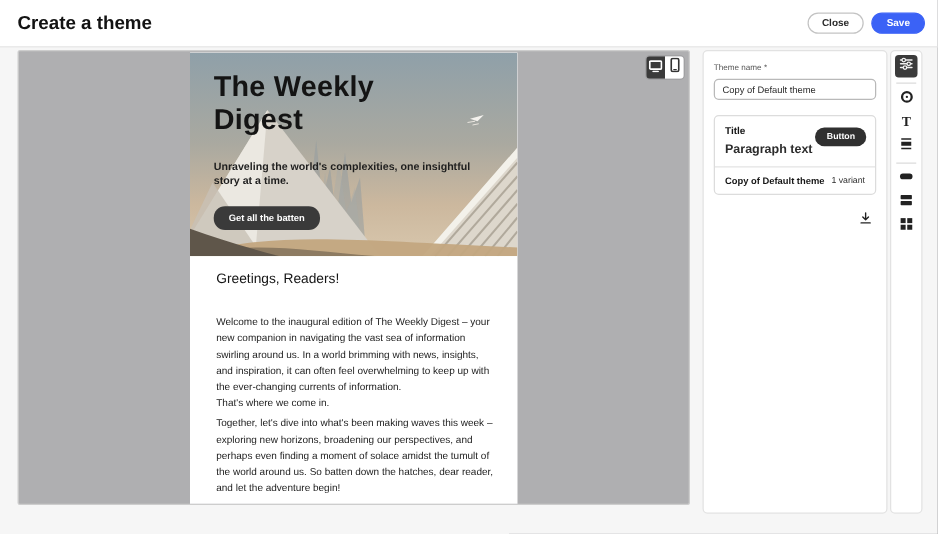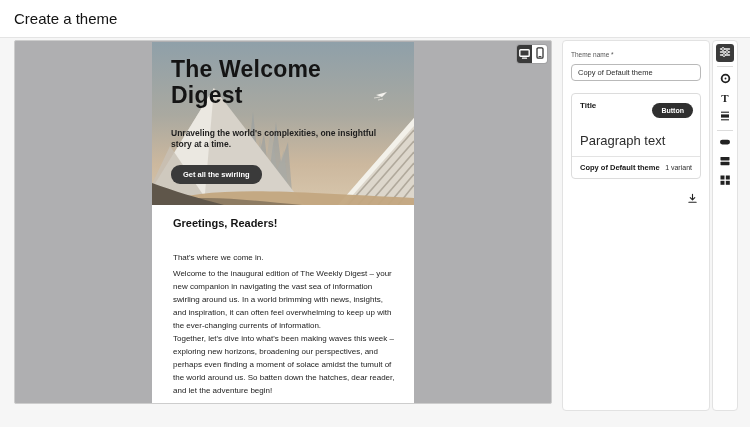--- a/index.html
+++ b/index.html
@@ -3,21 +3,21 @@
 <meta charset="utf-8">
 <style>
   * { margin:0; padding:0; box-sizing:border-box; }
   html,body { width:750px; height:427px; overflow:hidden; }
   body { font-family:"Liberation Sans", sans-serif; background:#f6f6f6; color:#2c2c2c; }
   .app { position:relative; width:750px; height:427px; }
 
   
   .header { position:absolute; top:0; left:0; right:0; height:38px; background:#fff;
             border-bottom:1px solid #e4e4e4; display:flex; align-items:center; padding:0 10px 0 14px; }
-  .header-title { font-size:15px; font-weight:normal; color:#131313; }
+  .header-title { font-size:15px; font-weight:bold; color:#131313; }
   .header-actions { margin-left:auto; display:flex; gap:6px; align-items:center; }
   .btn { font-family:"Liberation Sans",sans-serif; font-size:8px; font-weight:bold; height:17px;
          padding:0 11px; border-radius:9px; cursor:pointer; display:flex; align-items:center; }
   .btn-secondary { background:#fff; border:1.5px solid #c3c3c3; color:#2c2c2c; }
   .btn-primary { background:#3b62f6; border:1.5px solid #3b62f6; color:#fff; }
 
   
   .preview-panel { position:absolute; left:14px; top:40px; width:538px; height:364px;
                    background:#afafb1; border:1px solid #cdcdcd; border-radius:2px; overflow:hidden; }
   .device-toggle { position:absolute; top:4px; right:4px; display:flex; border-radius:3px;
@@ -30,21 +30,21 @@
   .hero { position:relative; width:262px; height:163px; overflow:hidden; }
   .hero svg.scene { position:absolute; inset:0; display:block; }
   .hero-title { position:absolute; left:19px; top:14px; font-size:23px; line-height:26px;
                 font-weight:bold; color:#141414; width:180px; letter-spacing:0.2px; }
   .hero-subtitle { position:absolute; left:19px; top:86px; width:224px; font-size:8.5px;
                    line-height:11px; color:#1e1e1e;font-weight:bold; }
   .hero-cta { position:absolute; left:19px; top:123px; background:#3a3a3a; color:#fff;
               font-size:7.5px; font-weight:bold; padding:5px 12px; border-radius:9px; cursor:pointer; }
 
   .email-body { padding:12px 21px 0 21px; }
-  .greeting { font-size:11px; font-weight:bold; color:#141414; margin-bottom:22px; }
+  .greeting { font-size:11px; font-weight:normal; color:#141414; margin-bottom:22px; }
   .para { font-size:8px; line-height:13px; color:#1c1c1c; width:222px; }
   .para-gap-sm { margin-bottom:3px; }
   .para-gap-md { margin-bottom:5px; }
   .signoff { font-size:8px; line-height:13px; color:#1c1c1c; }
 
   
   .settings-card { position:absolute; left:562px; top:40px; width:148px; height:371px;
                    background:#fff; border:1px solid #e2e2e2; border-radius:4px; padding:10px 8px; }
   .settings-title { font-size:8.5px; font-weight:bold; color:#222; margin-bottom:16px; }
   .field-label { font-size:6.5px; color:#545454; margin-bottom:3px; }
@@ -59,22 +59,22 @@
   .stepper { width:12px; border-left:1px solid #c9c9c9; display:flex; flex-direction:column; }
   .step-btn { flex:1; display:flex; align-items:center; justify-content:center; cursor:pointer; background:#fff; }
   .step-btn + .step-btn { border-top:1px solid #c9c9c9; }
   .tri-up { width:0; height:0; border-left:2.5px solid transparent; border-right:2.5px solid transparent;
             border-bottom:3px solid #5a5a5a; }
   .tri-down { width:0; height:0; border-left:2.5px solid transparent; border-right:2.5px solid transparent;
               border-top:3px solid #5a5a5a; }
 
   .styles-card { margin-top:12px; border:1px solid #dcdcdc; border-radius:4px; background:#fff; }
   .styles-top { position:relative; padding:7px 8px 8px 8px; }
-  .styles-title { font-size:8px; font-weight:bold; color:#161616; margin-bottom:23px; }
-  .styles-paragraph { font-size:13px; color:#2c2c2c; }
+  .styles-title { font-size:8px; font-weight:bold; color:#161616; margin-bottom:5px; }
+  .styles-paragraph { font-size:10px; color:#2c2c2c;font-weight:bold; }
   .pill-button { position:absolute; right:7px; top:9px; background:#303030; color:#fff;
                  font-size:7px; font-weight:bold; padding:4px 9px; border-radius:10px; cursor:pointer; }
   .styles-divider { height:1px; background:#e3e3e3; }
   .styles-bottom { display:flex; align-items:center; justify-content:space-between; padding:6px 8px; }
   .variant-name { font-size:7.5px; font-weight:bold; color:#161616; }
   .variant-count { font-size:7px; color:#2c2c2c; }
 
   .download-row { display:flex; justify-content:flex-end; margin-top:13px; padding-right:2px; }
   .icon-btn { width:14px; height:14px; display:flex; align-items:center; justify-content:center; cursor:pointer; }
 
@@ -88,20 +88,24 @@
   .tool-divider { width:16px; height:1px; background:#dcdcdc; margin:3px 0; }
   .glyph-T { font-size:11px; font-weight:bold; color:#222; font-family:"Liberation Serif",serif; }
 </style>
 </head>
 <body>
 
 <div class="app">
 
   <header class="header">
     <div class="header-title">Create a theme</div>
+    <div class="header-actions">
+      <button class="btn btn-secondary">Close</button>
+      <button class="btn btn-primary">Save</button>
+    </div>
   </header>
 
   <section class="preview-panel">
 
     <div class="device-toggle">
       <div class="device-btn selected">
         <span>
           <svg width="11" height="10" viewBox="0 0 11 10">
               <rect x="0.8" y="0.8" width="9.4" height="6.4" rx="0.8" fill="none" stroke="#fff" stroke-width="1.4"></rect>
               <path d="M3.5 9.2h4" stroke="#fff" stroke-width="1.3" stroke-linecap="round"></path>
@@ -150,29 +154,29 @@
           </g>
           <polygon points="186,163 262,76 262,84 192,163" fill="#f3f1ea"></polygon>
 
           <path d="M0 163 C 60 142, 130 150, 262 156 L262 163 Z" fill="#c3a77f" opacity="0.95"></path>
           <path d="M0 163 C 45 150, 90 158, 150 163 Z" fill="#8d7b62"></path>
           <path d="M0 163 L0 141 C 22 149, 45 156, 72 163 Z" fill="#5f564a"></path>
 
           <path d="M224 53 l11 -3 l-5 5 z" fill="#f4f2ee"></path>
           <path d="M222 56 l6 -1 M226 58 l5 -1" stroke="#e9e5de" stroke-width="0.8"></path>
         </svg>
-        <div class="hero-title">The Welcome Digest</div>
+        <div class="hero-title">The Weekly Digest</div>
         <div class="hero-subtitle">Unraveling the world's complexities, one insightful story at a time.</div>
-        <div class="hero-cta">Get all the swirling</div>
+        <div class="hero-cta">Get all the batten</div>
       </div>
 
       <div class="email-body">
         <div class="greeting">Greetings, Readers!</div>
+        <div class="para">Welcome to the inaugural edition of The Weekly Digest – your new companion in navigating the vast sea of information swirling around us. In a world brimming with news, insights, and inspiration, it can often feel overwhelming to keep up with the ever-changing currents of information.</div>
         <div class="para para-gap-sm">That's where we come in.</div>
-        <div class="para">Welcome to the inaugural edition of The Weekly Digest – your new companion in navigating the vast sea of information swirling around us. In a world brimming with news, insights, and inspiration, it can often feel overwhelming to keep up with the ever-changing currents of information.</div>
         <div class="para para-gap-md">Together, let's dive into what's been making waves this week – exploring new horizons, broadening our perspectives, and perhaps even finding a moment of solace amidst the tumult of the world around us. So batten down the hatches, dear reader, and let the adventure begin!</div>
         <div class="signoff">The Weekly Digest Team</div>
       </div>
     </div>
   </section>
 
   <aside class="settings-card">
 
     <div class="field-group">
       <div class="field-label">Theme name *</div>

